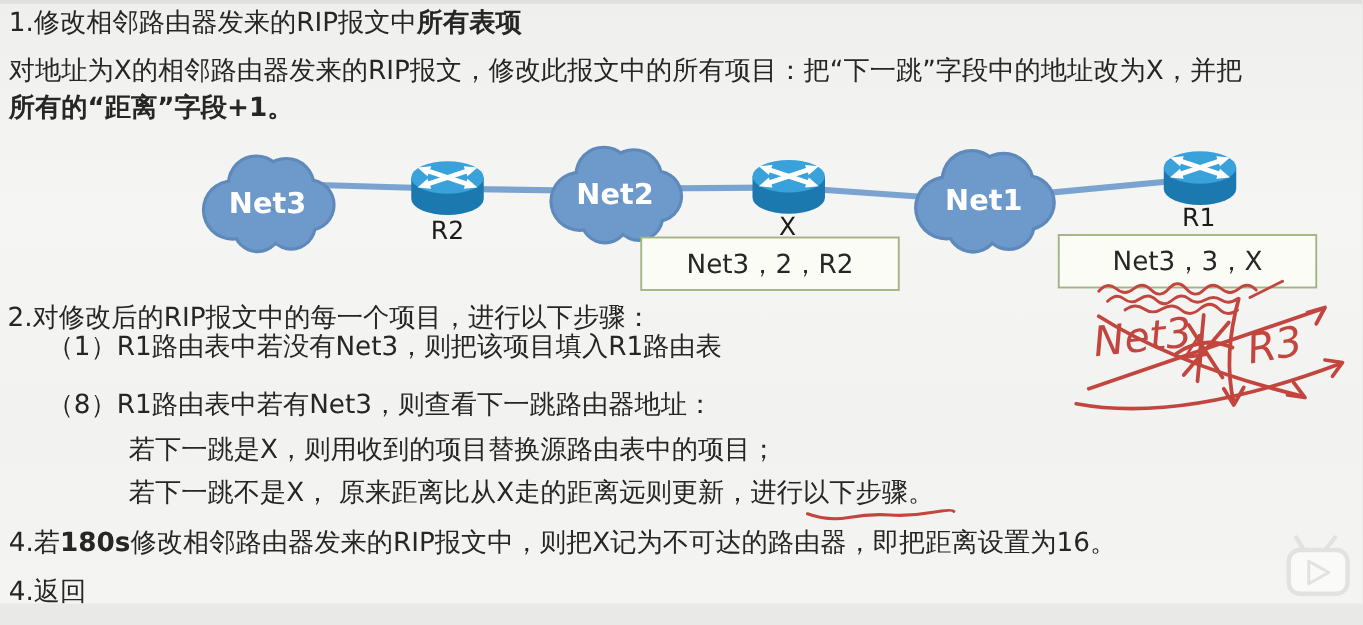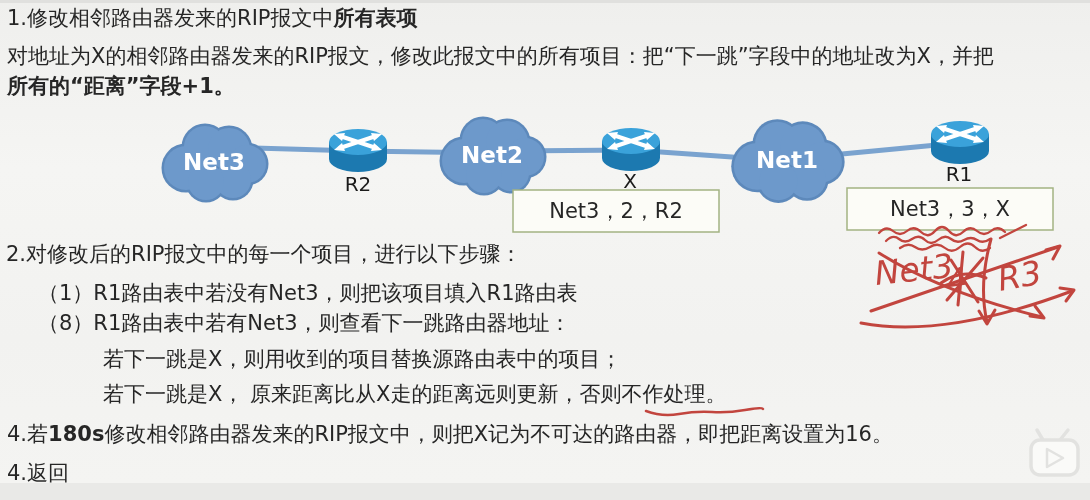--- a/index.html
+++ b/index.html
@@ -22,24 +22,24 @@
 <body>
 
 <div class="slide">
   <div class="top-edge"></div>
 
   <div class="t" style="left:7px;top:5px;"><span>1.修改相邻路由器发来的RIP报文中</span><span class="b">所有表项</span></div>
   <div class="t" style="left:7px;top:43px;">对地址为X的相邻路由器发来的RIP报文，修改此报文中的所有项目：把“下一跳”字段中的地址改为X，并把</div>
   <div class="t b" style="left:7px;top:73px;">所有的“距离”字段+1。</div>
 
   <div class="t" style="left:6px;top:241px;">2.对修改后的RIP报文中的每一个项目，进行以下步骤：</div>
-  <div class="t" style="left:38px;top:280px;">（1）R1路由表中若没有Net3，则把该项目填入R1路由表</div>
+  <div class="t" style="left:38px;top:264px;">（1）R1路由表中若没有Net3，则把该项目填入R1路由表</div>
   <div class="t" style="left:38px;top:310px;">（8）R1路由表中若有Net3，则查看下一跳路由器地址：</div>
   <div class="t" style="left:103px;top:346px;">若下一跳是X，则用收到的项目替换源路由表中的项目；</div>
-  <div class="t" style="left:103px;top:381px;">若下一跳是X， 原来距离比从X走的距离远则更新，否则不作处理。</div>
+  <div class="t" style="left:103px;top:381px;">若下一跳不是X， 原来距离比从X走的距离远则更新，进行以下步骤。</div>
 
   <div class="t" style="left:7px;top:421px;"><span>4.若</span><span class="b">180s</span><span>修改相邻路由器发来的RIP报文中，则把X记为不可达的路由器，即把距离设置为16。</span></div>
   <div class="t" style="left:7px;top:460px;text-align:center;">4.返回</div>
 
   <svg class="overlay" viewBox="0 0 1090 500">
     <defs>
       <g id="cloudShape">
         <g fill="#5d89bb">
           <circle cx="-30" cy="6" r="24.5"></circle>
             <circle cx="-11" cy="-15" r="23.5"></circle>

